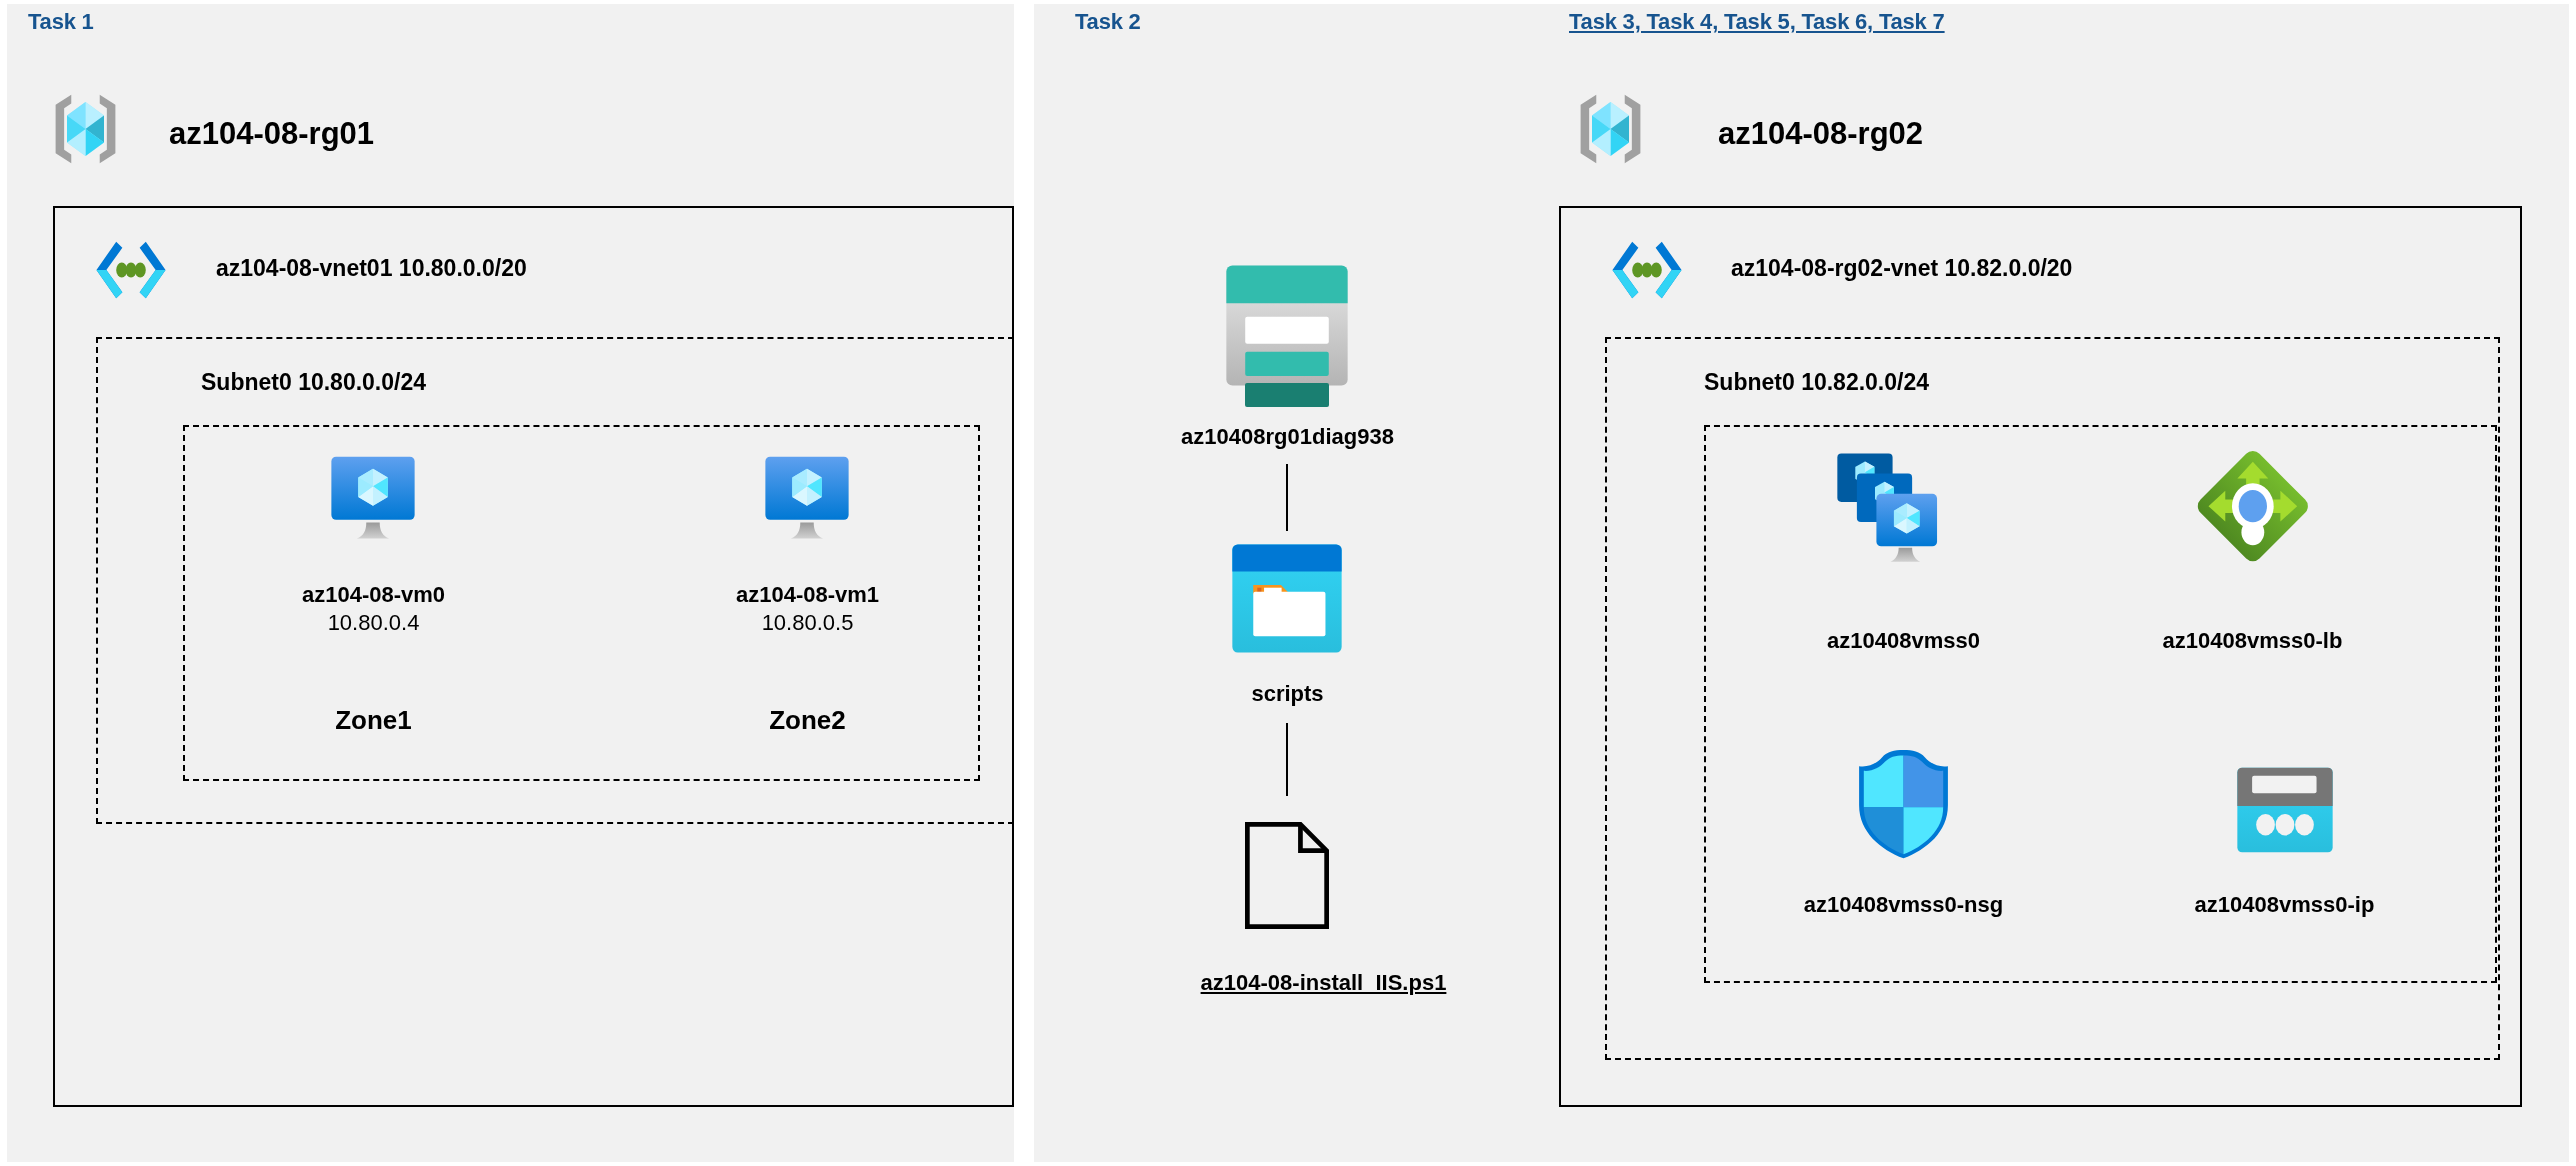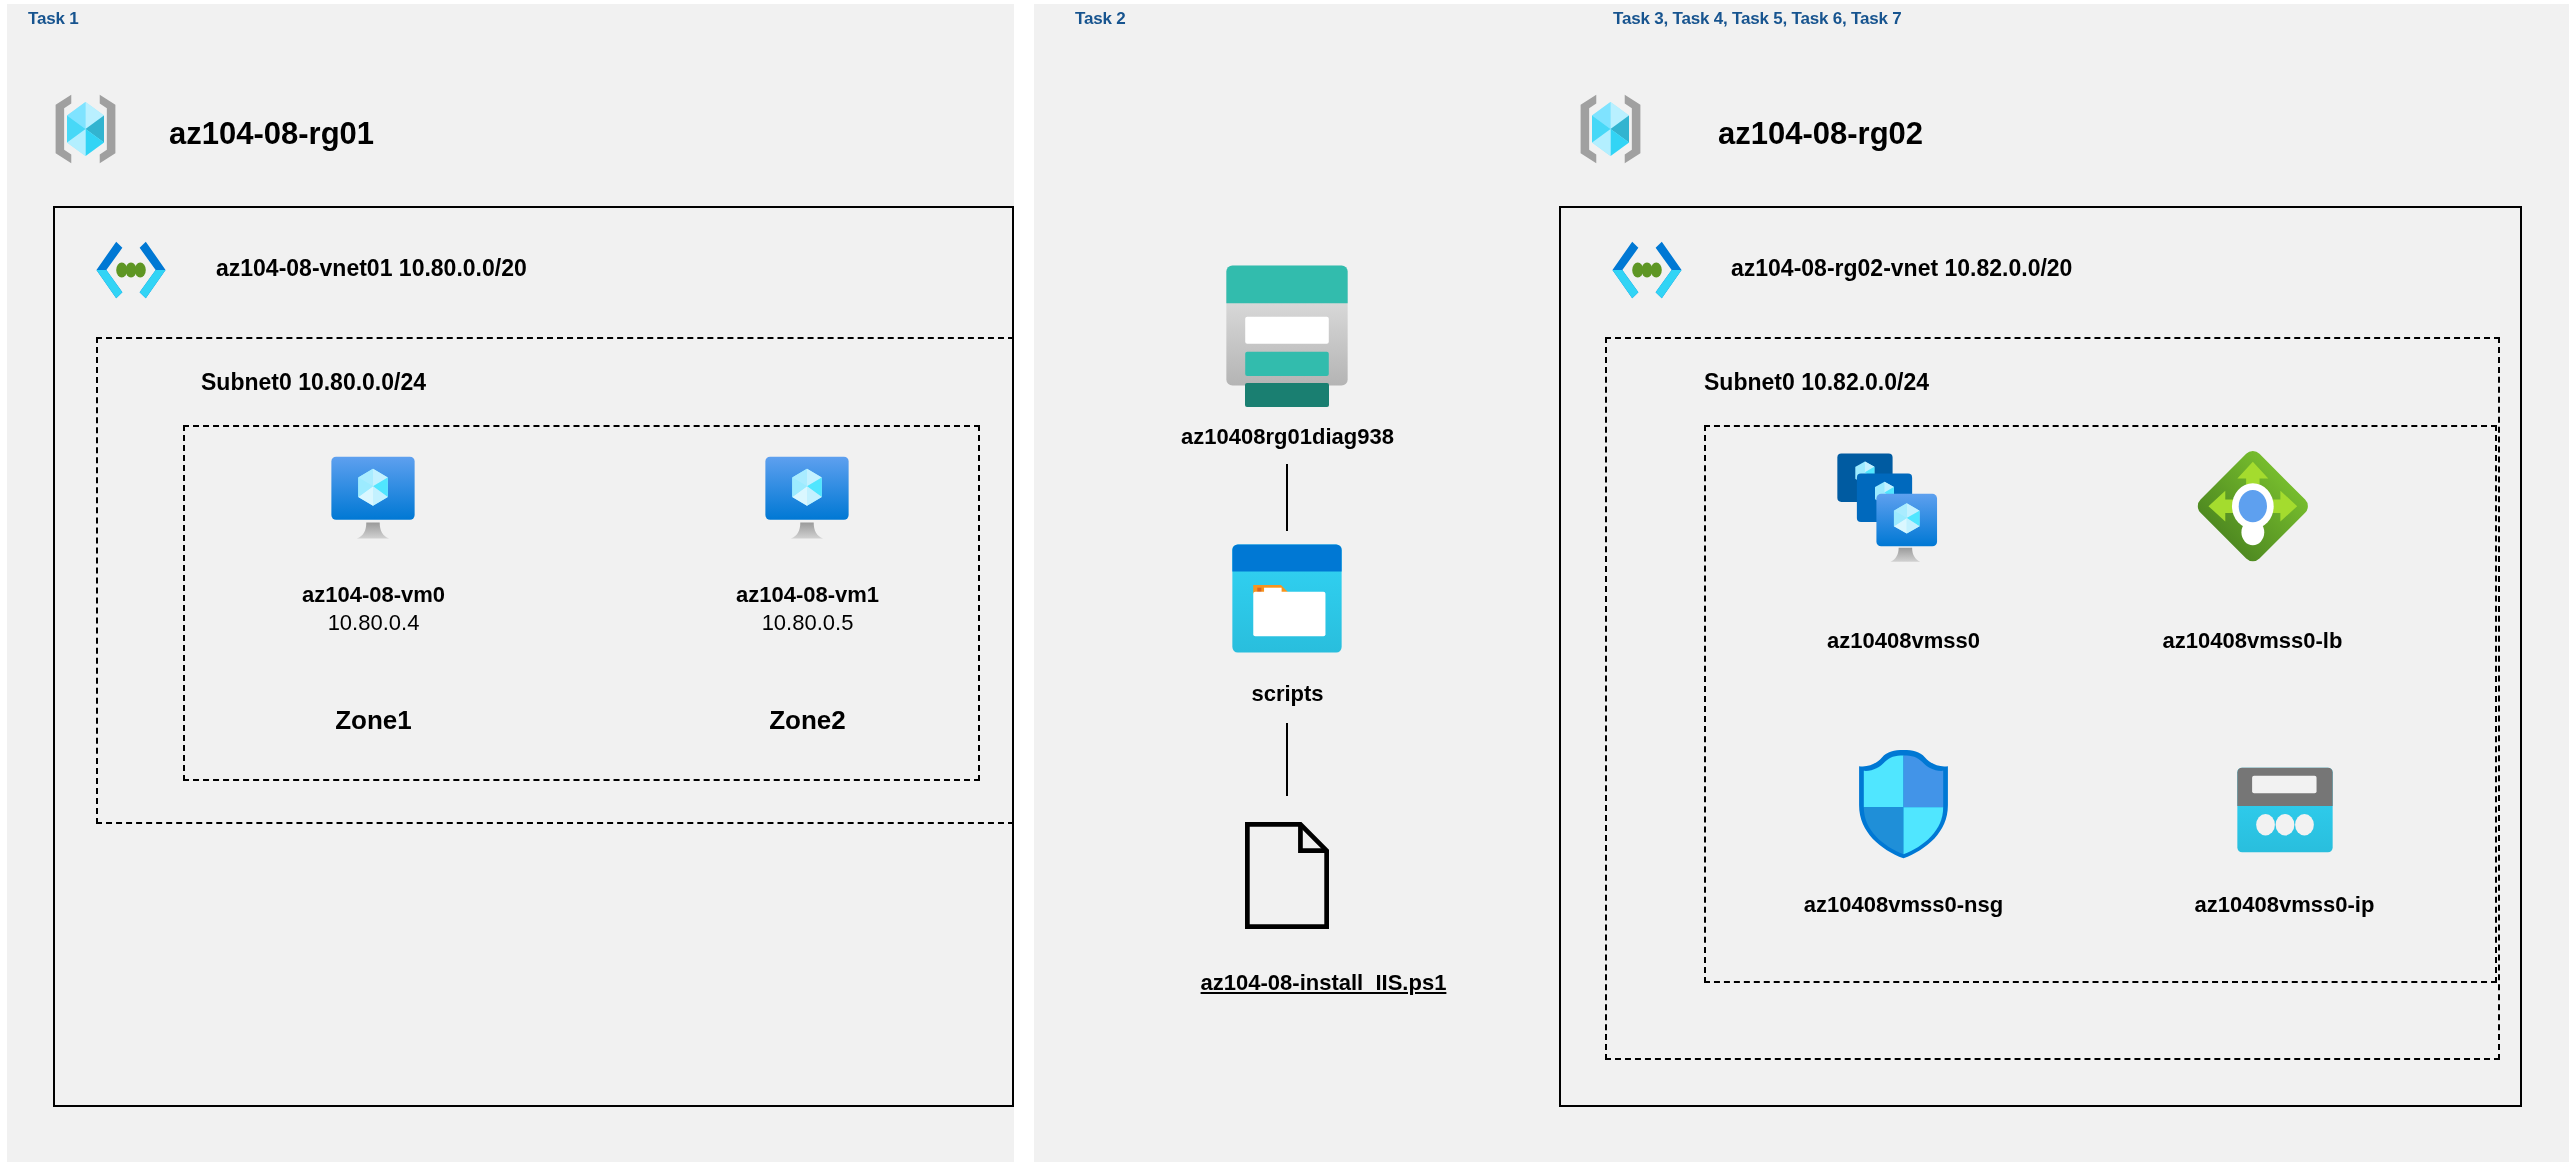--- a/index.html
+++ b/index.html
@@ -17,21 +17,21 @@
 
   
   .panel{
     position:absolute;
     background:#f1f1f1;
   }
   .task-label{
     position:absolute;
     color:#17548f;
     font-weight:bold;
-    font-size:17px;
+    font-size:22px;
     letter-spacing:-0.2px;
     white-space:nowrap;
   }
 
   
   .solid-box{
     position:absolute;
     border:2.7px solid #000000;
     box-sizing:border-box;
     background:transparent;
@@ -251,21 +251,21 @@
   <div class="icon" style="left:1244px;top:821px;width:86px;height:109px;">
     <svg viewBox="0 0 128 162" xmlns="http://www.w3.org/2000/svg">
       <path d="M5 5 H84 L123 44 V157 H5 Z" fill="#f1f1f1" stroke="#000000" stroke-width="7" stroke-linejoin="miter"></path>
       <path d="M84 5 V44 H123" fill="none" stroke="#000000" stroke-width="7" stroke-linejoin="miter"></path>
     </svg>
   </div>
   <div class="node-label" style="left:1090px;top:969px;width:467px;text-decoration:underline;">az104-08-install_IIS.ps1</div>
 
   <div class="panel" style="left:1538px;top:4px;width:1031px;height:1158px;"></div>
 
-  <div class="task-label" style="left:1613px;top:9.4px;">Task 3, Task 4, Task 5, Task 6, Task 7</div>
+  <div class="task-label" style="left:1569px;top:9.4px;text-decoration:underline;">Task 3, Task 4, Task 5, Task 6, Task 7</div>
 
   <div class="icon" style="left:1574px;top:92px;width:73px;height:74px;">
     <svg viewBox="0 0 100 104" xmlns="http://www.w3.org/2000/svg">
       <path d="M30 4 L8 18 L8 86 L30 100 L30 88 L20 81 L20 23 L30 16 Z" fill="#a0a0a0"></path>
       <path d="M70 4 L92 18 L92 86 L70 100 L70 88 L80 81 L80 23 L70 16 Z" fill="#a0a0a0"></path>
       <path d="M50 14 L76 33 L76 71 L50 90 L24 71 L24 33 Z" fill="#9cebff"></path>
       <path d="M50 14 L76 33 L50 52 Z" fill="#b9f0ff"></path>
       <path d="M50 14 L24 33 L50 52 Z" fill="#7fe3ff"></path>
       <path d="M50 52 L76 33 L76 71 Z" fill="#32b4d0"></path>
       <path d="M50 52 L76 71 L50 90 Z" fill="#32d4f5"></path>

